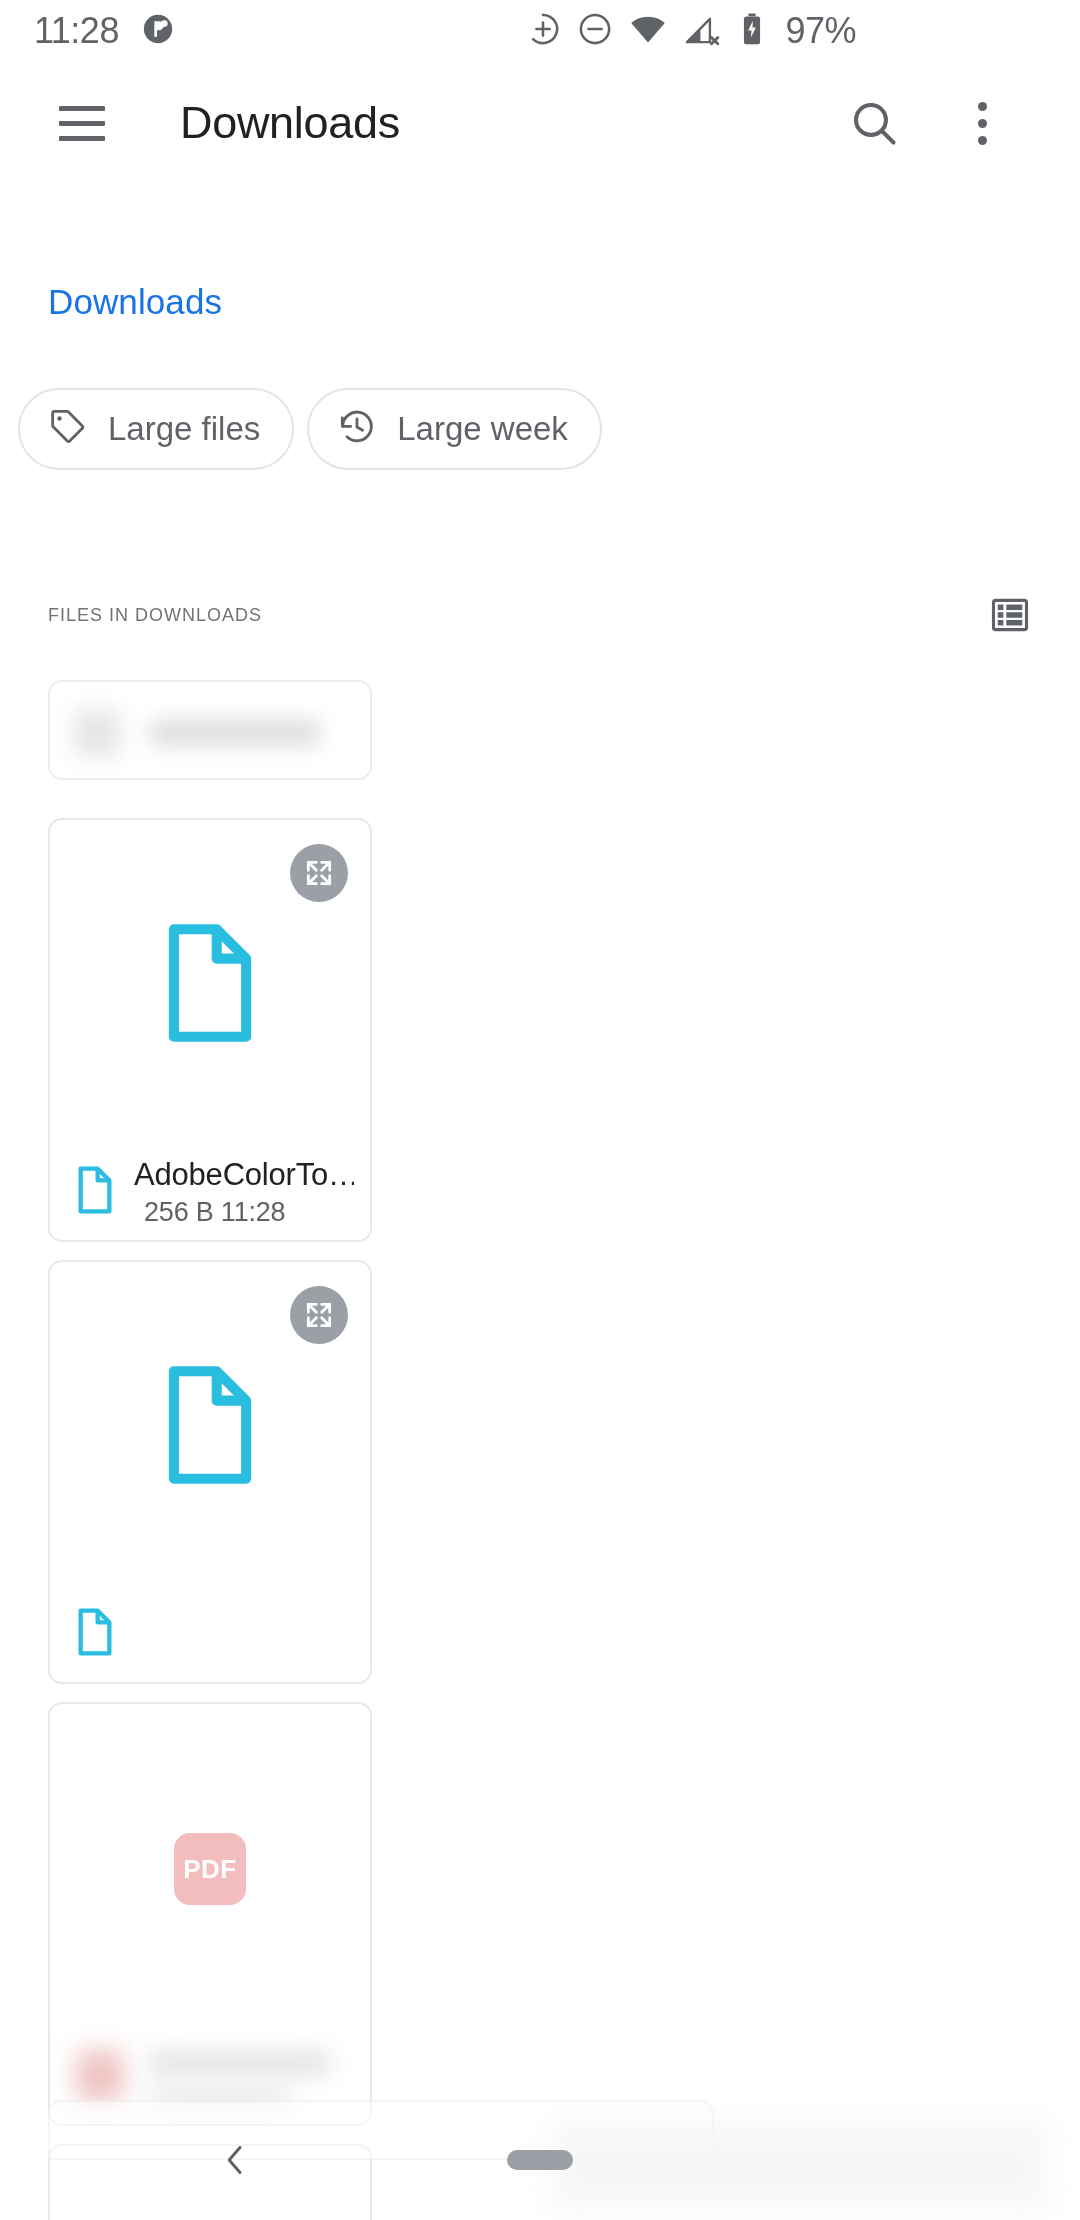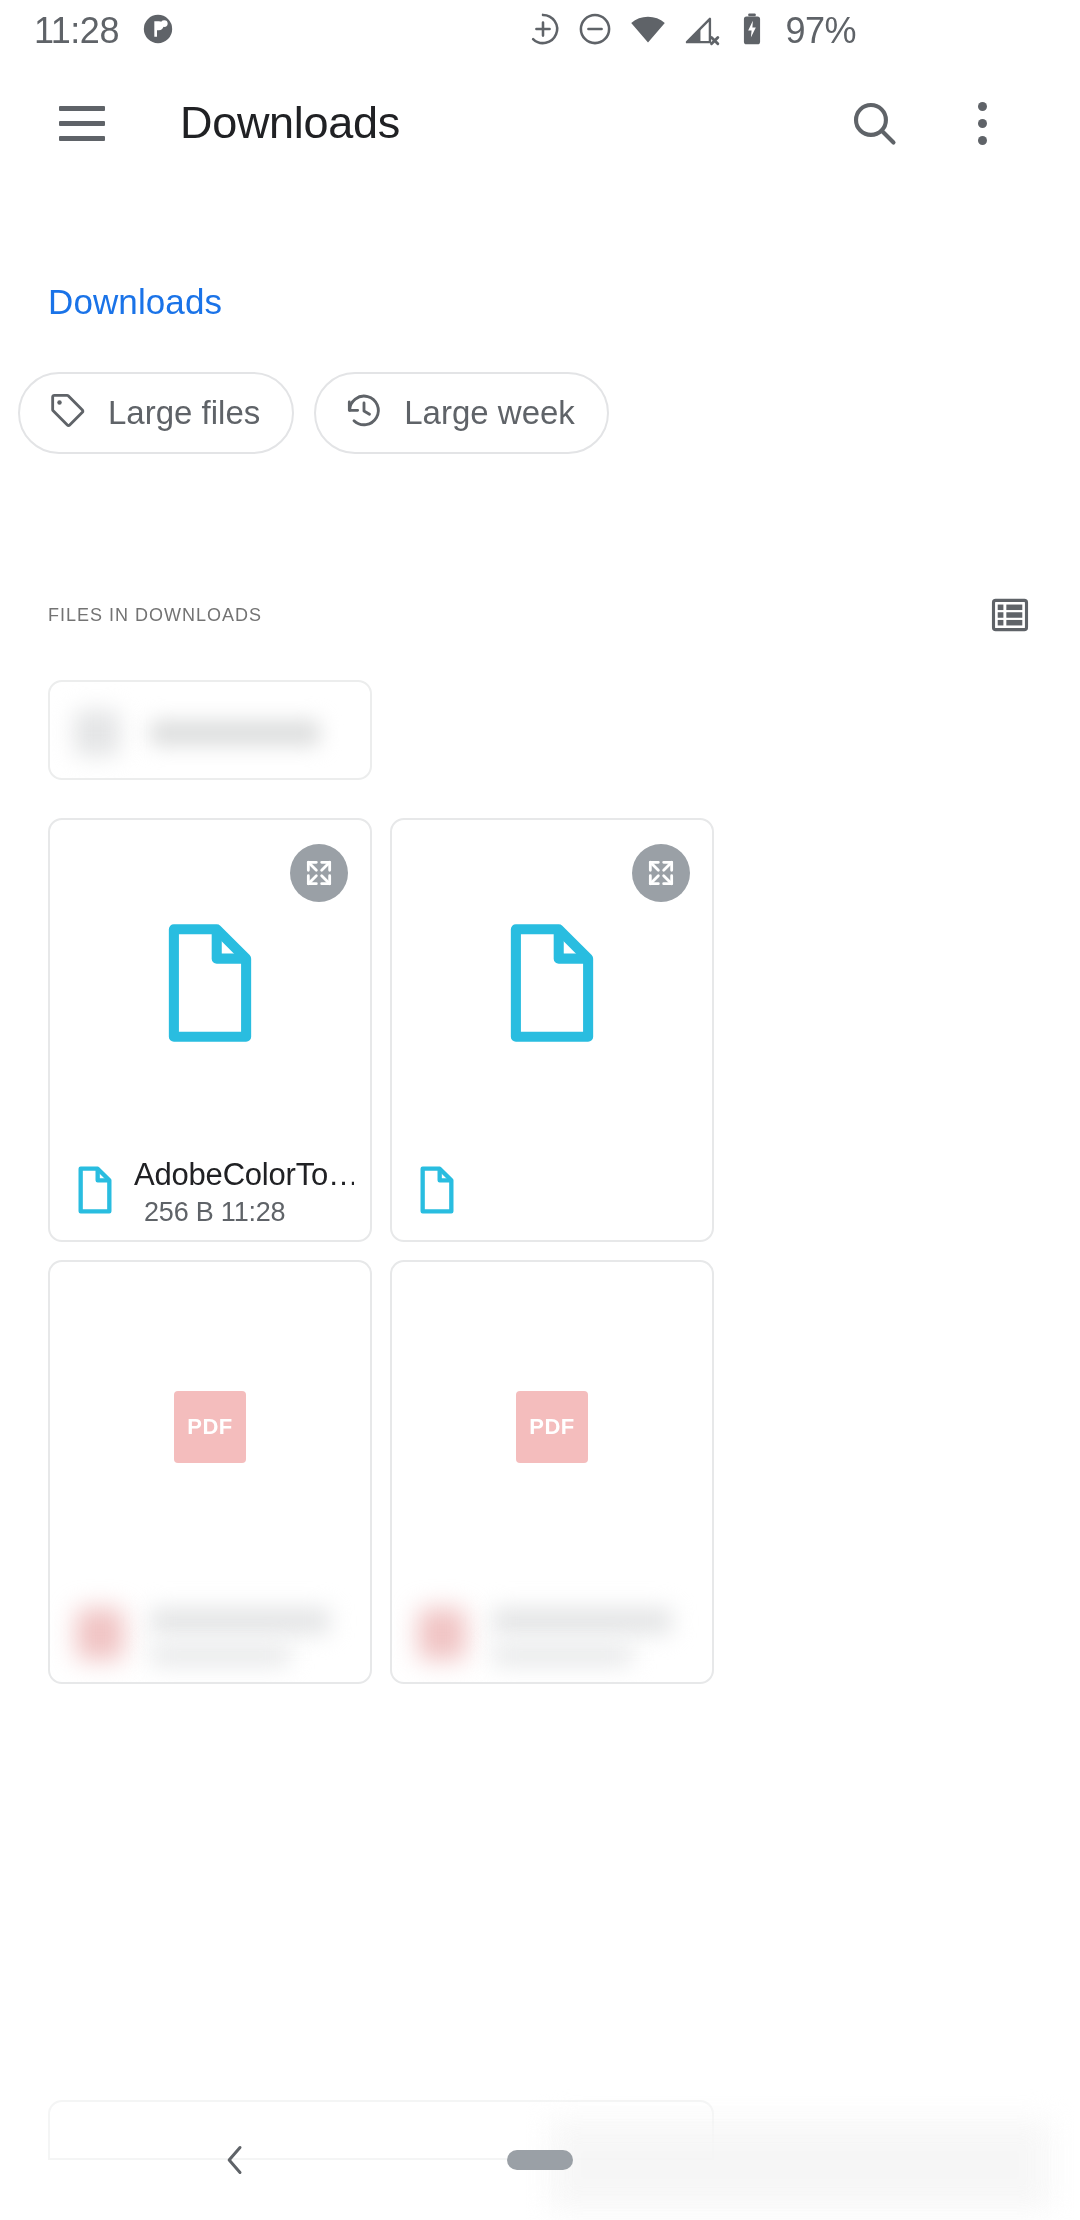--- a/index.html
+++ b/index.html
@@ -111,23 +111,23 @@
     position: absolute;
     top: 282px; left: 48px;
     font-size: 35px;
     color: #1a73e8;
     letter-spacing: 0.1px;
   }
 
   
   .chips {
     position: absolute;
-    top: 372px; left: 18px;
-    display: flex;
-    gap: 20px;
+    top: 388px; left: 18px;
+    display: flex;
+    gap: 13px;
     text-align: center;
   }
   .chip {
     height: 82px;
     border: 2px solid #e3e4e6;
     border-radius: 42px;
     display: flex;
     align-items: center;
     gap: 20px;
     padding: 0 32px 0 28px;
@@ -191,20 +191,21 @@
   
   .grid {
     position: absolute;
     top: 818px; left: 48px;
     width: 666px;
   }
   .grid-row {
     display: flex;
     gap: 18px;
     margin-bottom: 18px;
+    flex-direction: column;
   }
   .file-card {
     position: relative;
     width: 324px;
     height: 424px;
     border: 2px solid #e7e8e9;
     border-radius: 14px;
     background: #ffffff;
     overflow: hidden;
   }
@@ -222,27 +223,27 @@
     position: absolute;
     top: 0; left: 0;
     width: 100%;
     height: 330px;
     display: flex;
     align-items: center;
     justify-content: center;
   }
   .pdf-badge {
     width: 72px; height: 72px;
-    border-radius: 4px;
+    border-radius: 16px;
     background: #f4bdbd;
     display: flex;
     align-items: center;
     justify-content: center;
     color: #ffffff;
-    font-size: 22px;
+    font-size: 26px;
     font-weight: 700;
     letter-spacing: 0.5px;
   }
   .card-footer {
     position: absolute;
     left: 0; bottom: 0;
     width: 100%;
     height: 96px;
     display: flex;
     align-items: center;

